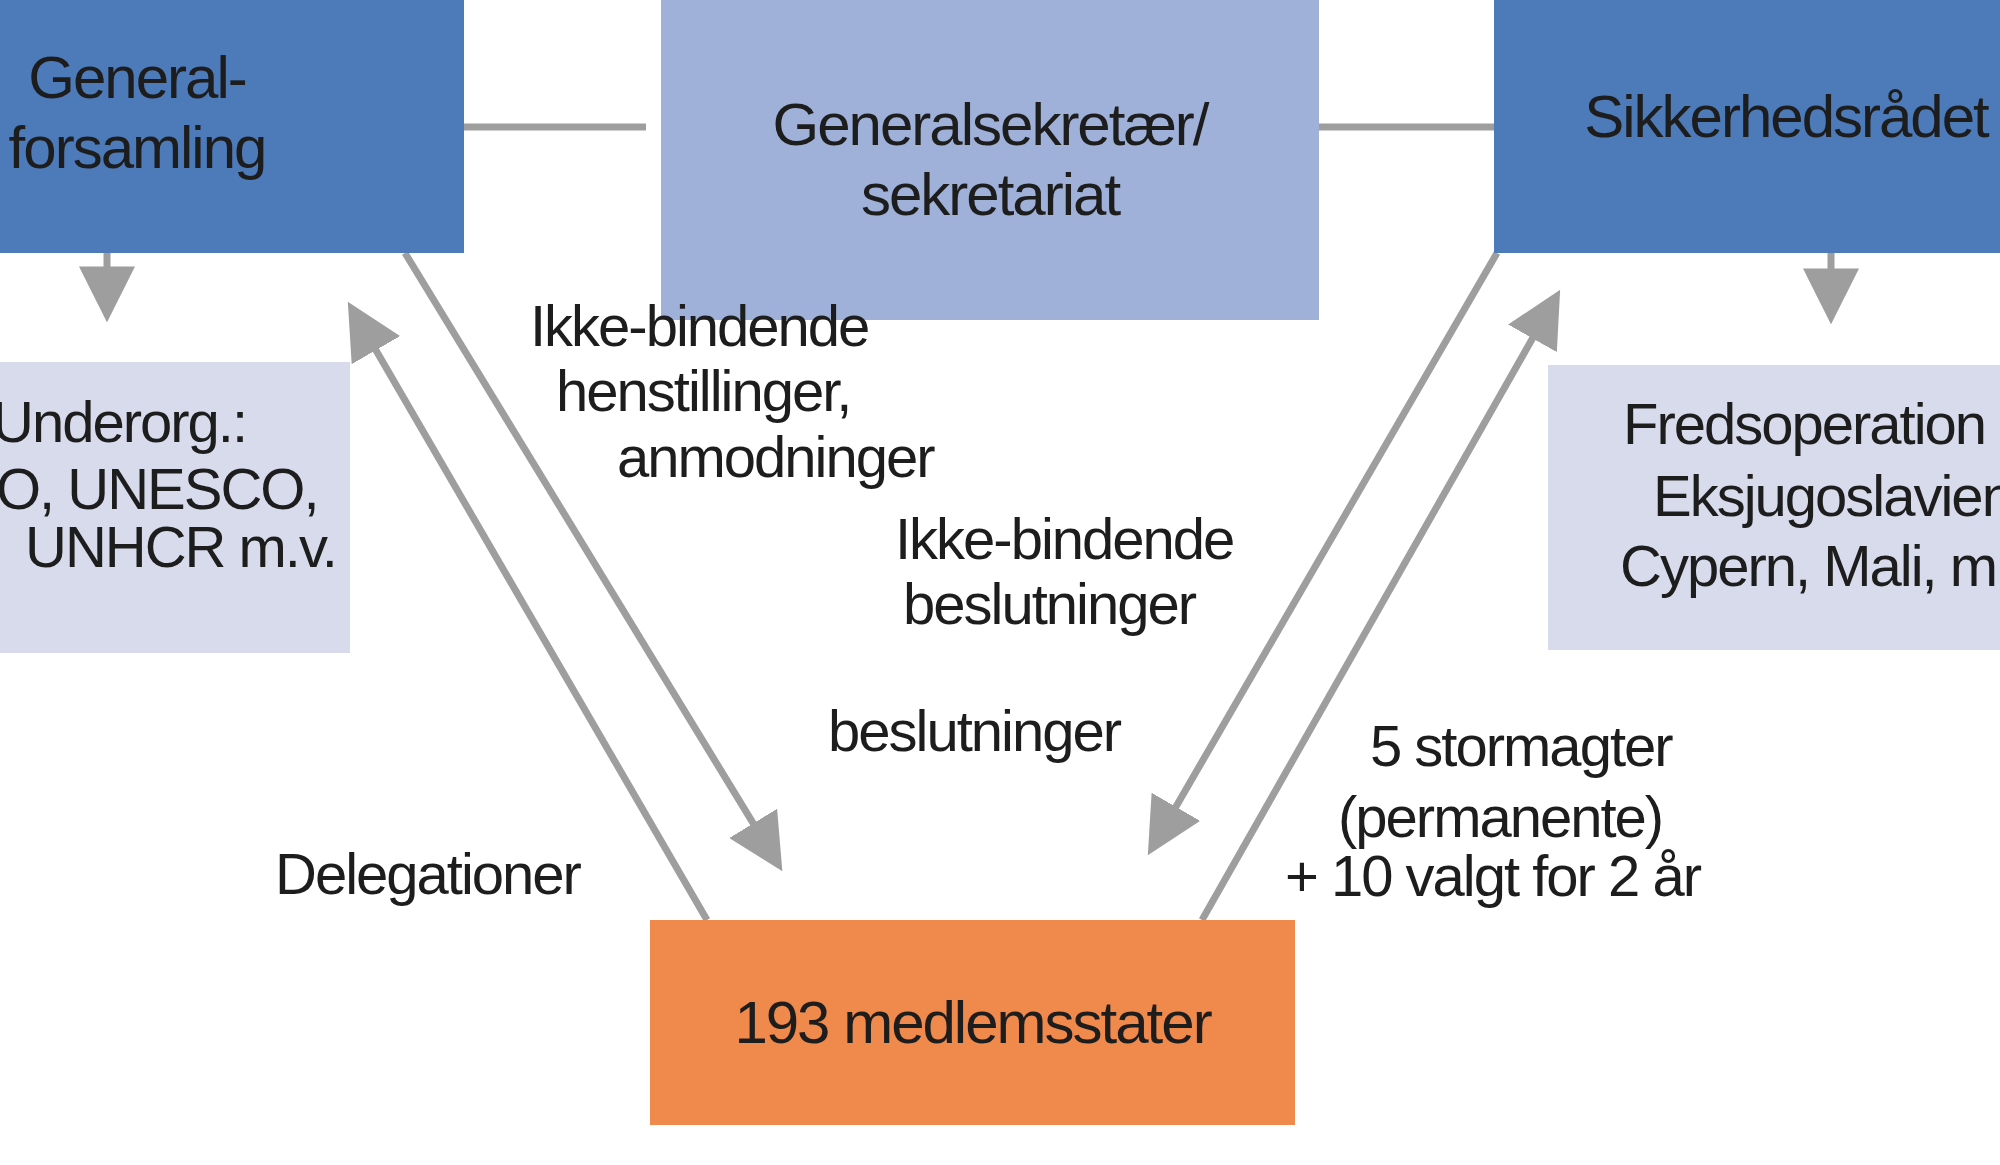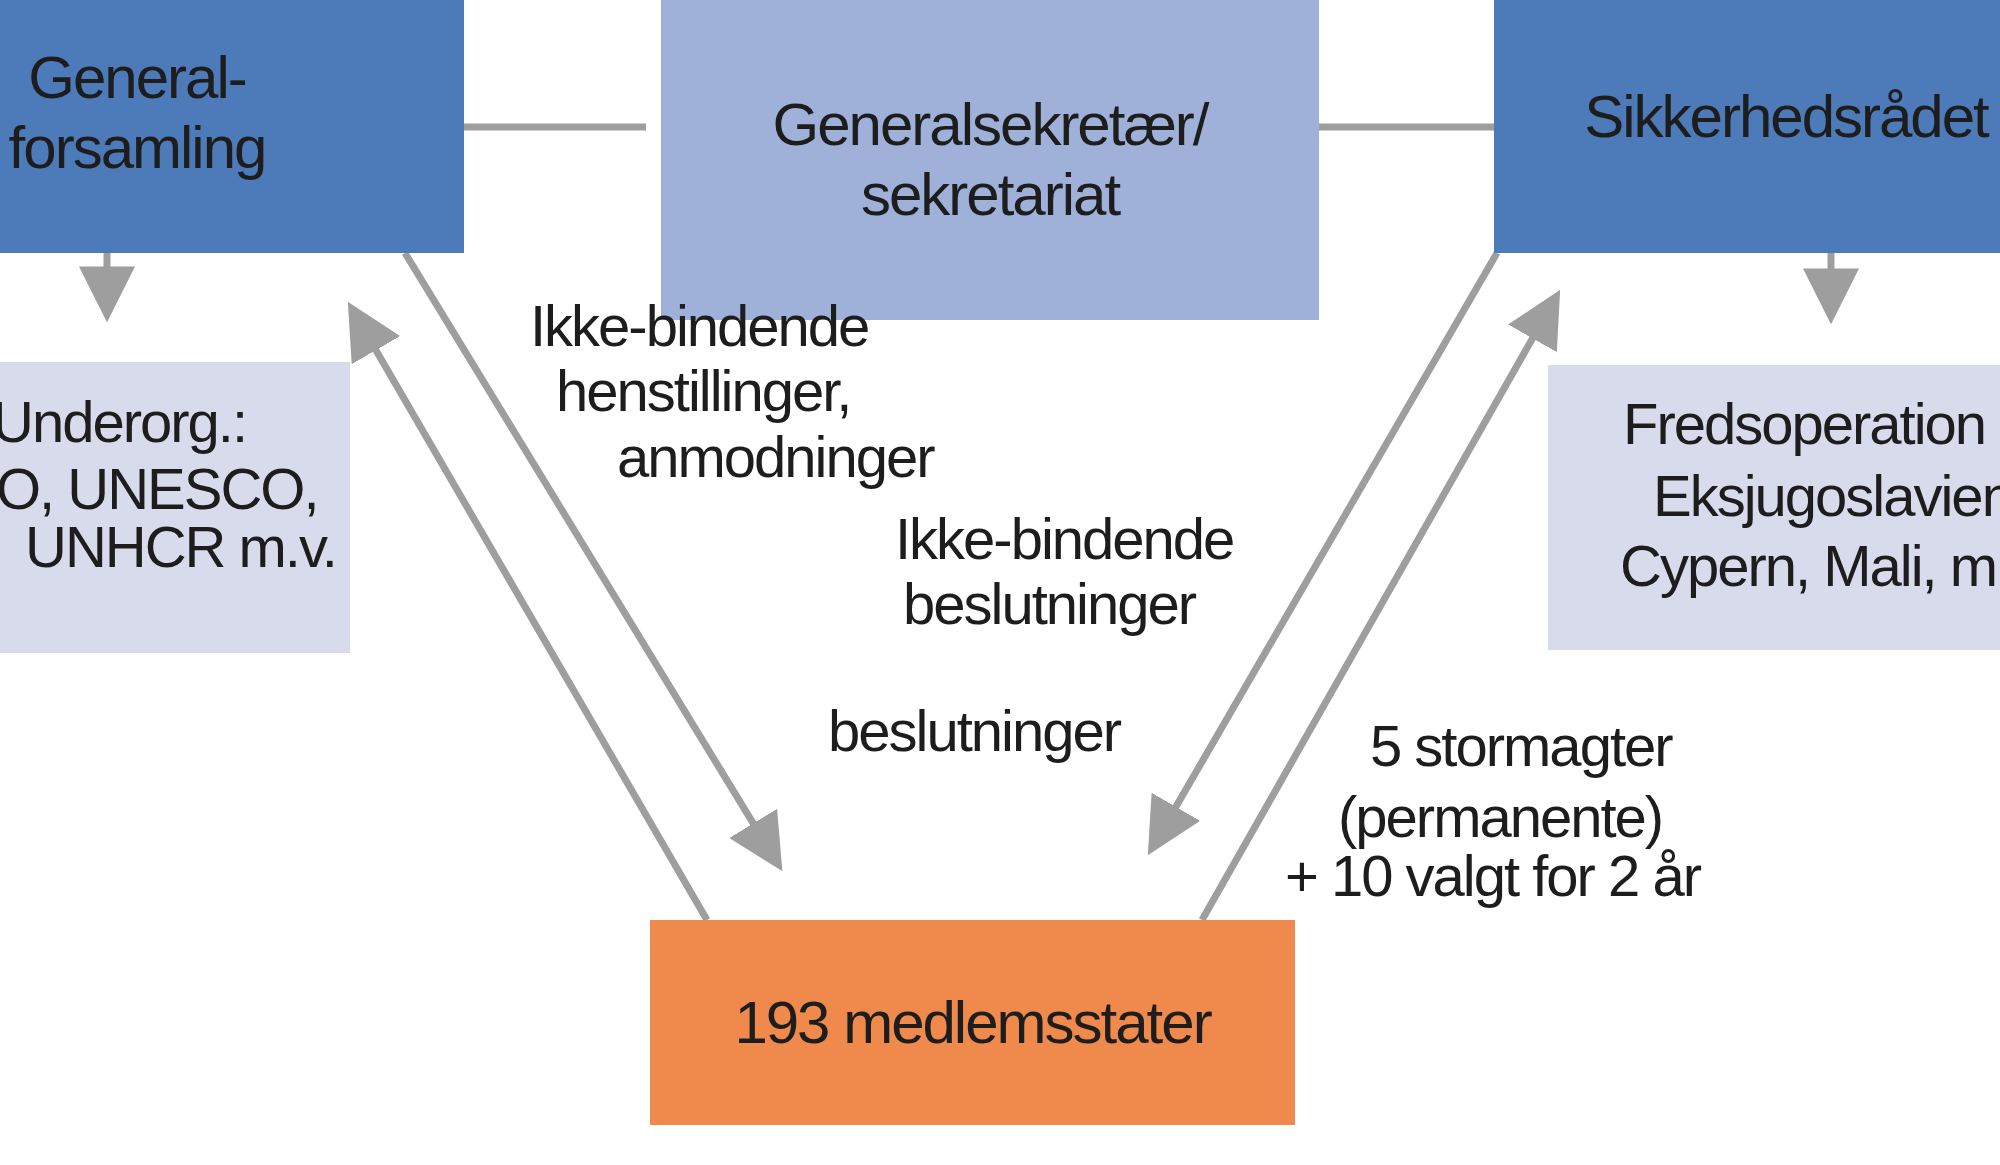--- a/index.html
+++ b/index.html
@@ -117,18 +117,19 @@
   </div>
 
   <span class="lbl" id="gam-l1">Ikke-bindende</span>
   <span class="lbl" id="gam-l2">henstillinger,</span>
   <span class="lbl" id="gam-l3">anmodninger</span>
 
   <span class="lbl" id="scm-l1">Ikke-bindende</span>
   <span class="lbl" id="scm-l2">beslutninger</span>
   <span class="lbl" id="scm-l4">beslutninger</span>
 
+  <span class="lbl" id="lbl-delegationer">Delegationer</span>
 
   <span class="lbl" id="sccomp-l1">5 stormagter</span>
   <span class="lbl" id="sccomp-l2">(permanente)</span>
   <span class="lbl" id="sccomp-l3">+ 10 valgt for 2 år</span>
 
 </div>
 
 </body></html>

